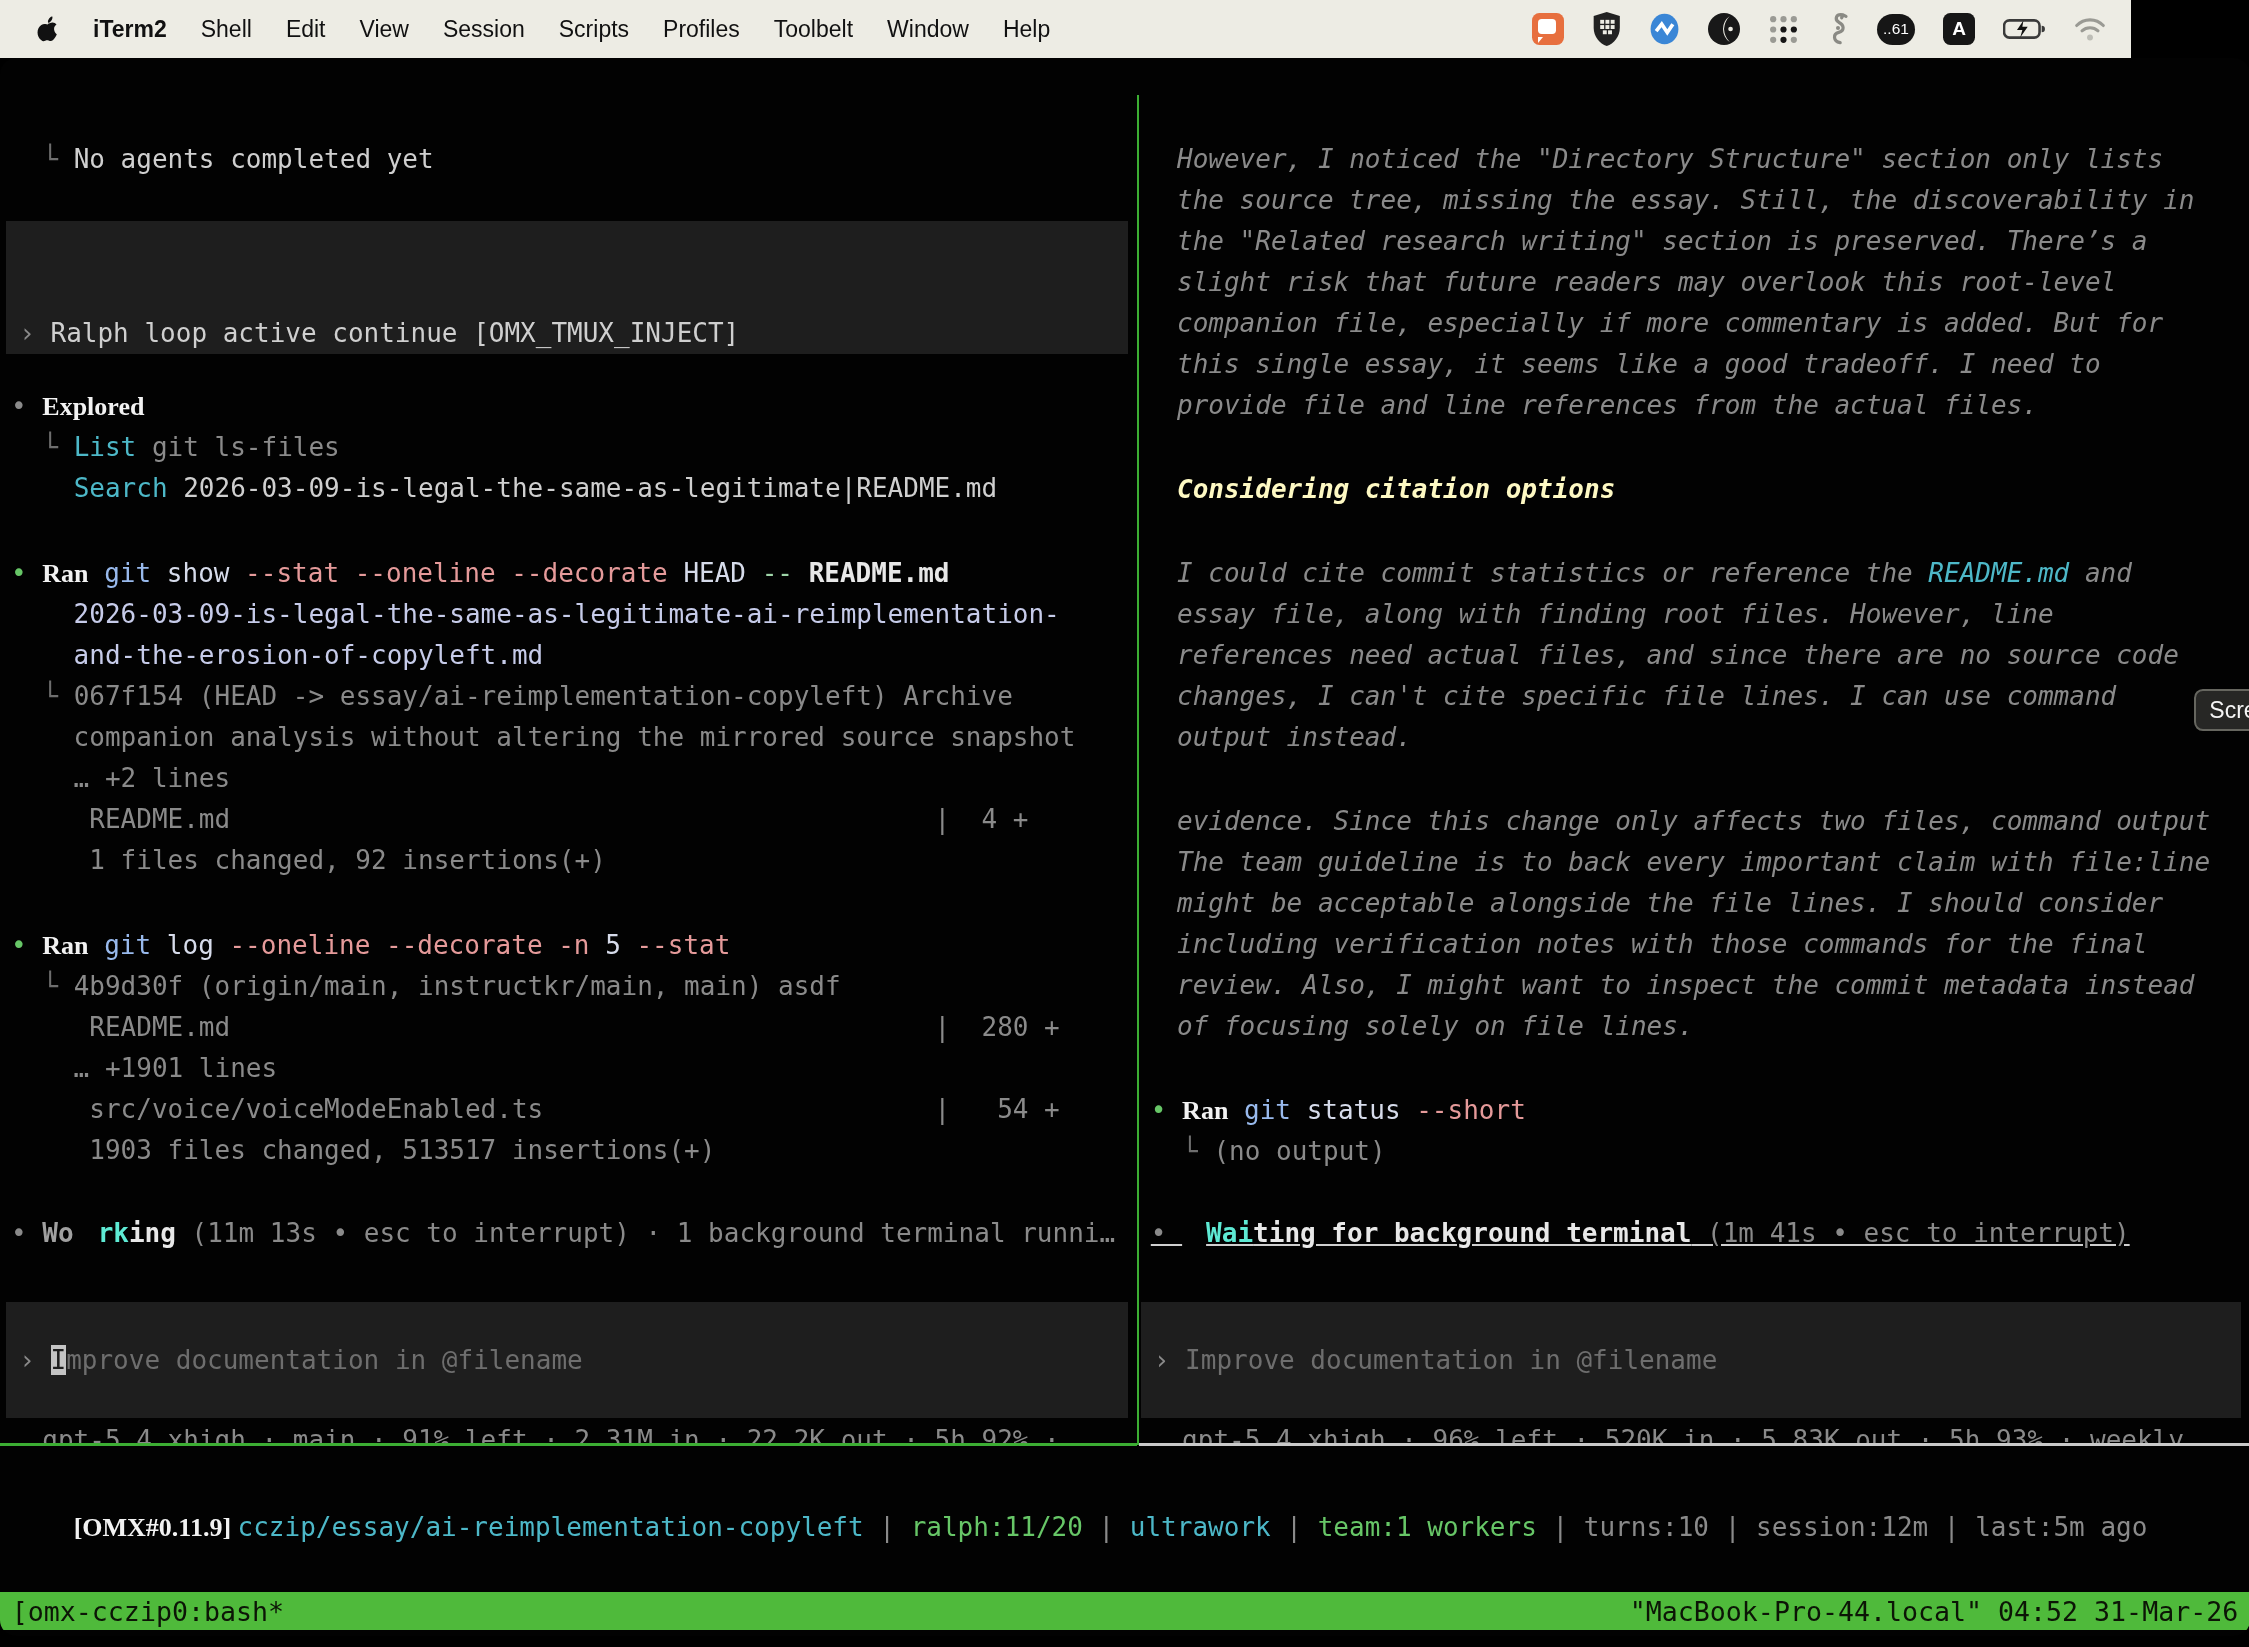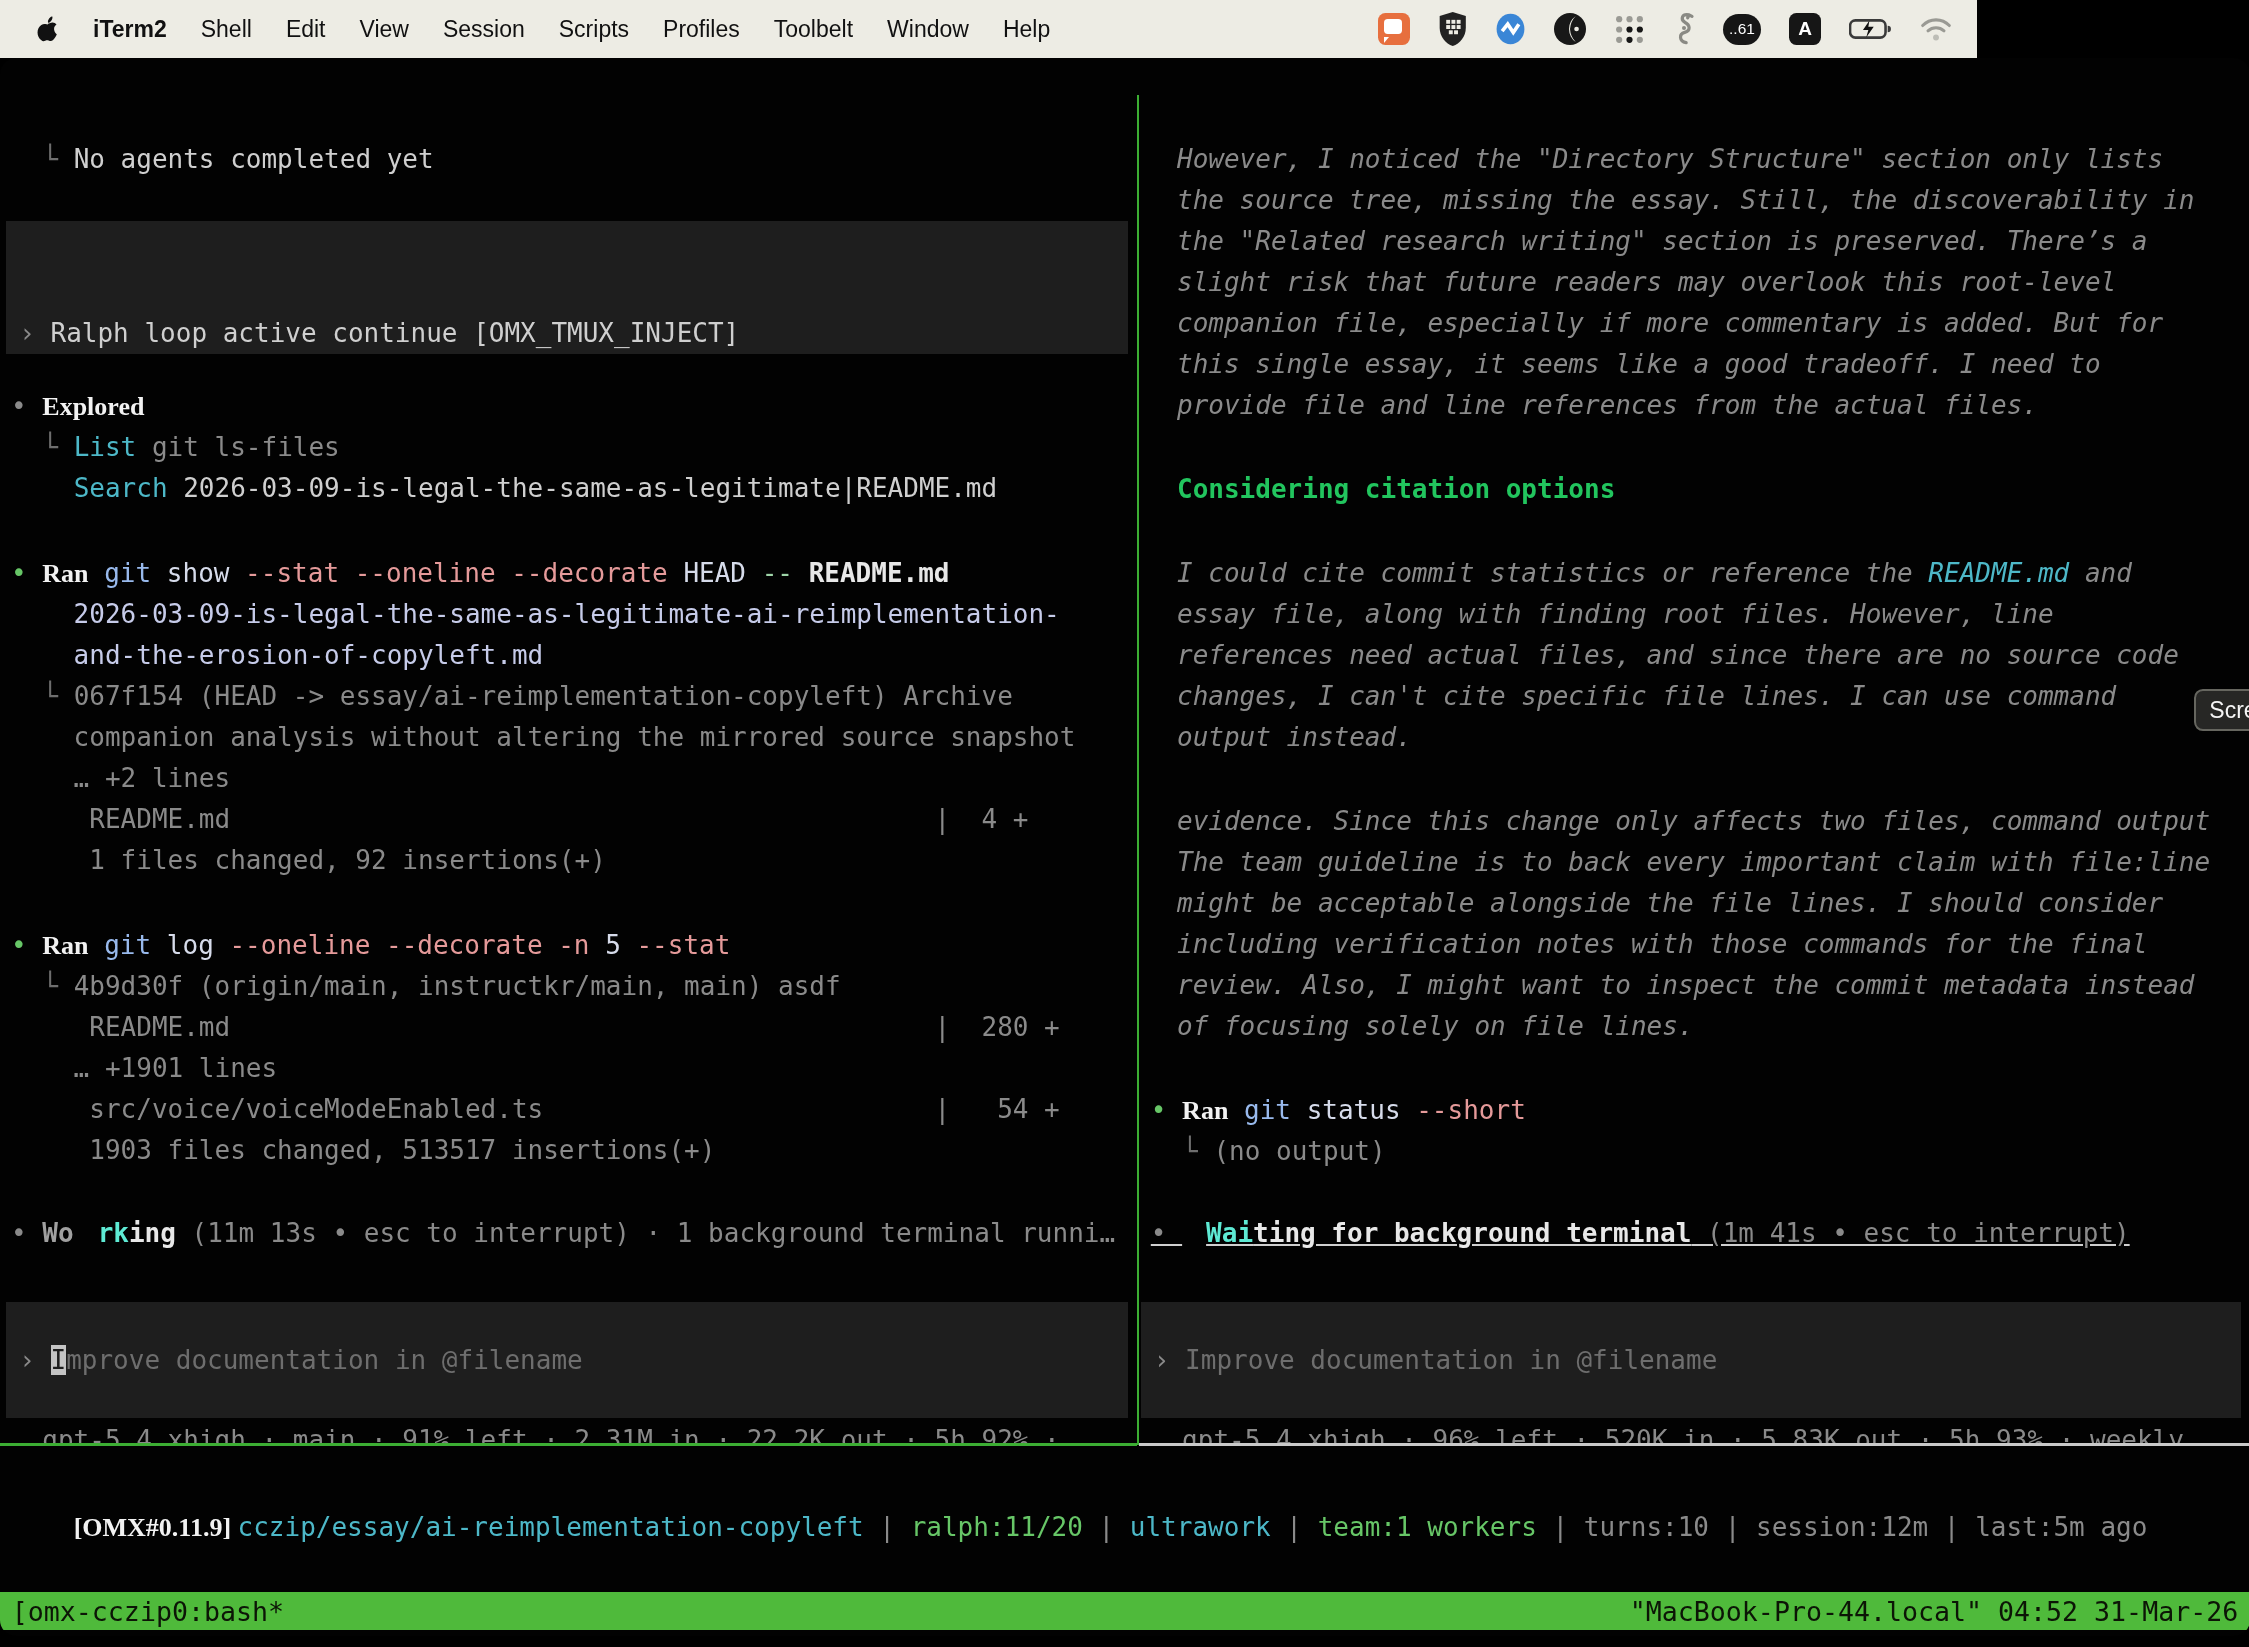--- a/index.html
+++ b/index.html
@@ -1,18 +1,18 @@
 <!DOCTYPE html>
 <html style="font-size:11.8px"><head>
 <meta charset="utf-8">
 <style>
   html,body{margin:0;padding:0;background:#000;width:2250px;height:1648px;overflow:hidden;}
 
   
-  .menubar{position:absolute;top:0;left:0;width:1977px;height:58px;background:#edece4;
+  .menubar{position:absolute;top:0;left:0;width:2131px;height:58px;background:#edece4;
     display:flex;align-items:center;color:#111;font-family:"Liberation Sans",sans-serif;font-size:23px;}
   .mb-left{display:flex;align-items:center;gap:34px;padding-left:37px;}
   .mb-item{white-space:nowrap;}
   .mb-app{font-weight:bold;}
   .mb-right{margin-left:auto;display:flex;align-items:center;gap:28px;padding-right:25px;}
   .sicon{display:flex;align-items:center;justify-content:center;}
   .badge61{width:38px;height:31px;border-radius:16px;background:#161616;color:#fff;
     font-size:15.5px;display:flex;align-items:center;justify-content:center;font-family:"Liberation Sans",sans-serif;}
   .akey{width:32px;height:32px;border-radius:7.4px;background:#161616;color:#fff;font-weight:bold;
     font-size:19px;display:flex;align-items:center;justify-content:center;}
@@ -49,21 +49,21 @@
   .boxblk{position:absolute;left:5.9px;right:8.9px;background:#1e1e1e;display:flex;align-items:center;padding-left:13.3px;}
 
   
   .cdim{color:#8a8a8a;}   .cdim2{color:#6e6e6e;}  .cdark{color:#5eead4;margin-left:24px;}
   .cfg{color:#cfcfcf;}    .cwhite{color:#f2f2f2;font-weight:bold;font-family:Liberation Serif, serif;}
   .ccyan{color:#4db8c8;}  .cblue{color:#98b9ec;}  .cpink{color:#e59a9a;}
   .cmint{color:#9ed4a8;}  .clav{color:#c6cbe9;}   .ccmd{color:#d6dbea;}
   .cgrn{color:#67c667;}   .cbright{color:#e8e8e8;font-weight:bold;}
   .cmid{color:#a0a0a0;font-weight:bold;}
   .it{font-style:italic;} .bold{font-weight:bold;}
-  .hdg{color:#22c55e;font-weight:bold;}
+  .hdg{color:#fef9c3;font-weight:bold;font-style:italic;}
   .cursor{background:#c4c4c4;color:#1e1e1e;}
 
   
   .omxline{position:absolute;left:11px;top:1408px;line-height:41px;white-space:pre;
     font-family:"DejaVu Sans Mono",monospace;font-size:26px;color:#8f8f8f;}
   .tmuxbar{position:absolute;left:0;top:1534px;width:100%;height:38px;background:#4fba3b;color:#0c1506;
     font-family:"DejaVu Sans Mono",monospace;font-size:26.6px;display:flex;align-items:center;justify-content:space-between;
     padding:0 11.8px;box-sizing:border-box;white-space:pre;}
 
   

